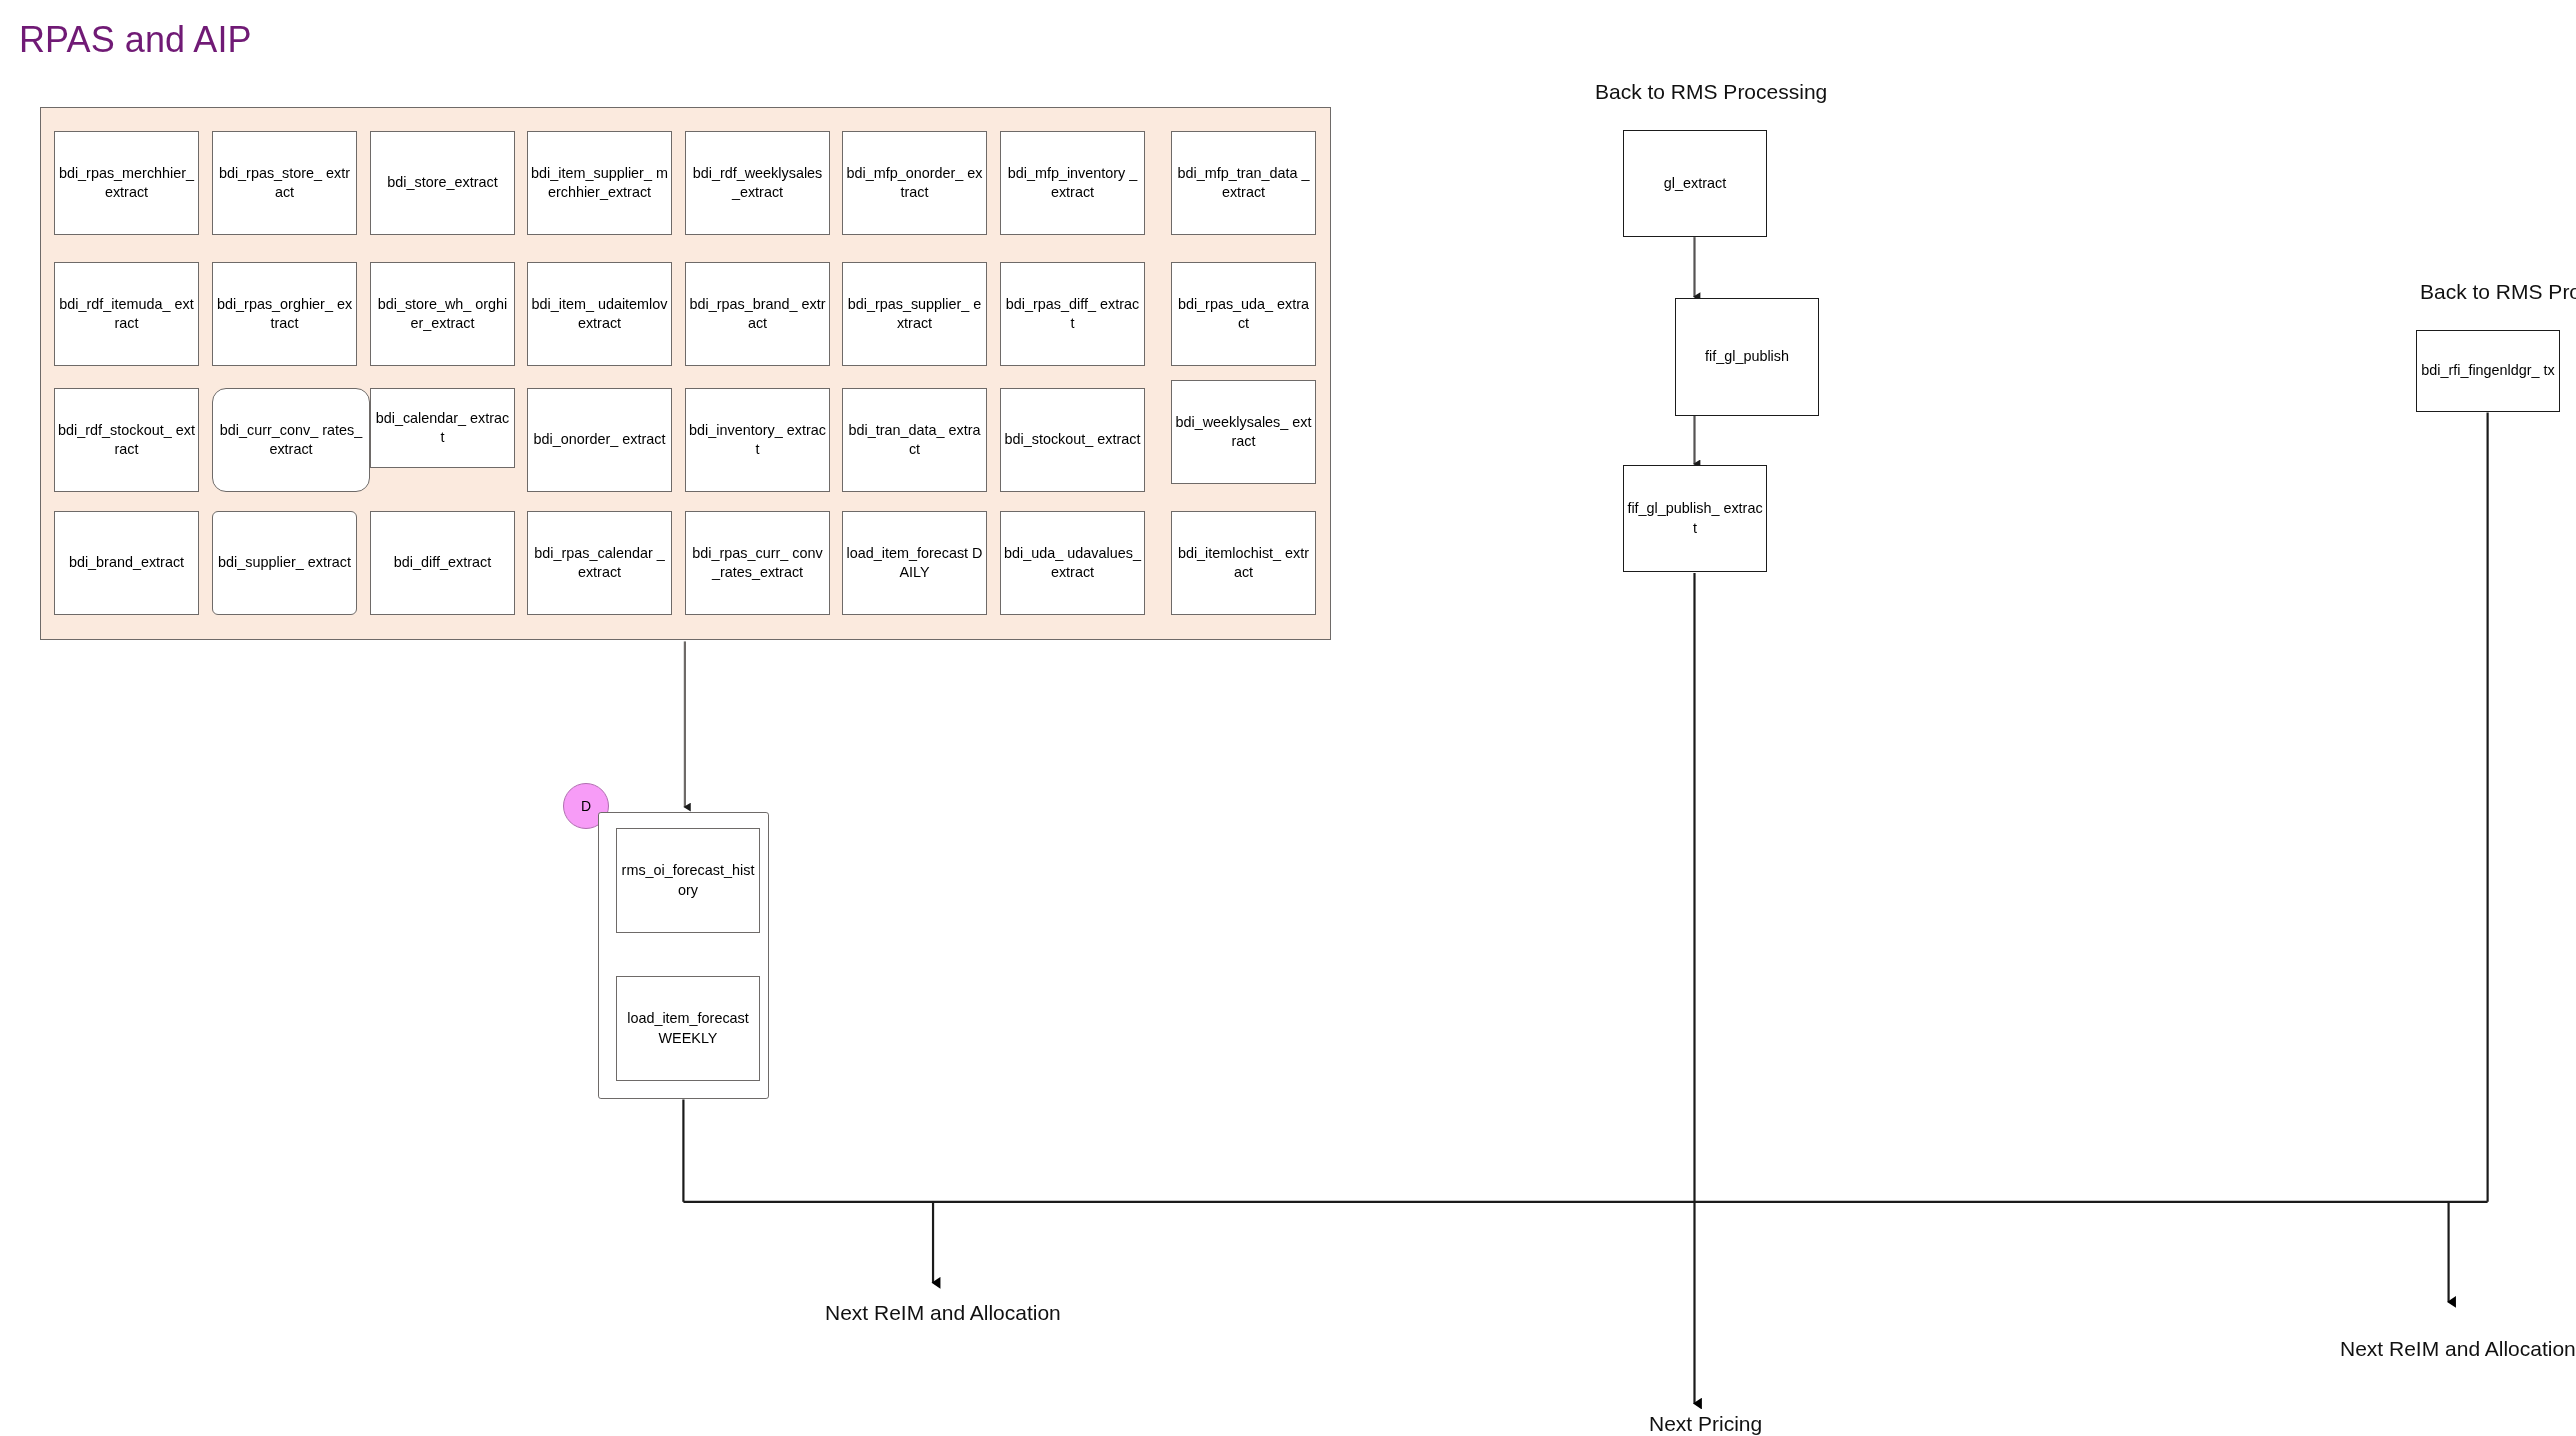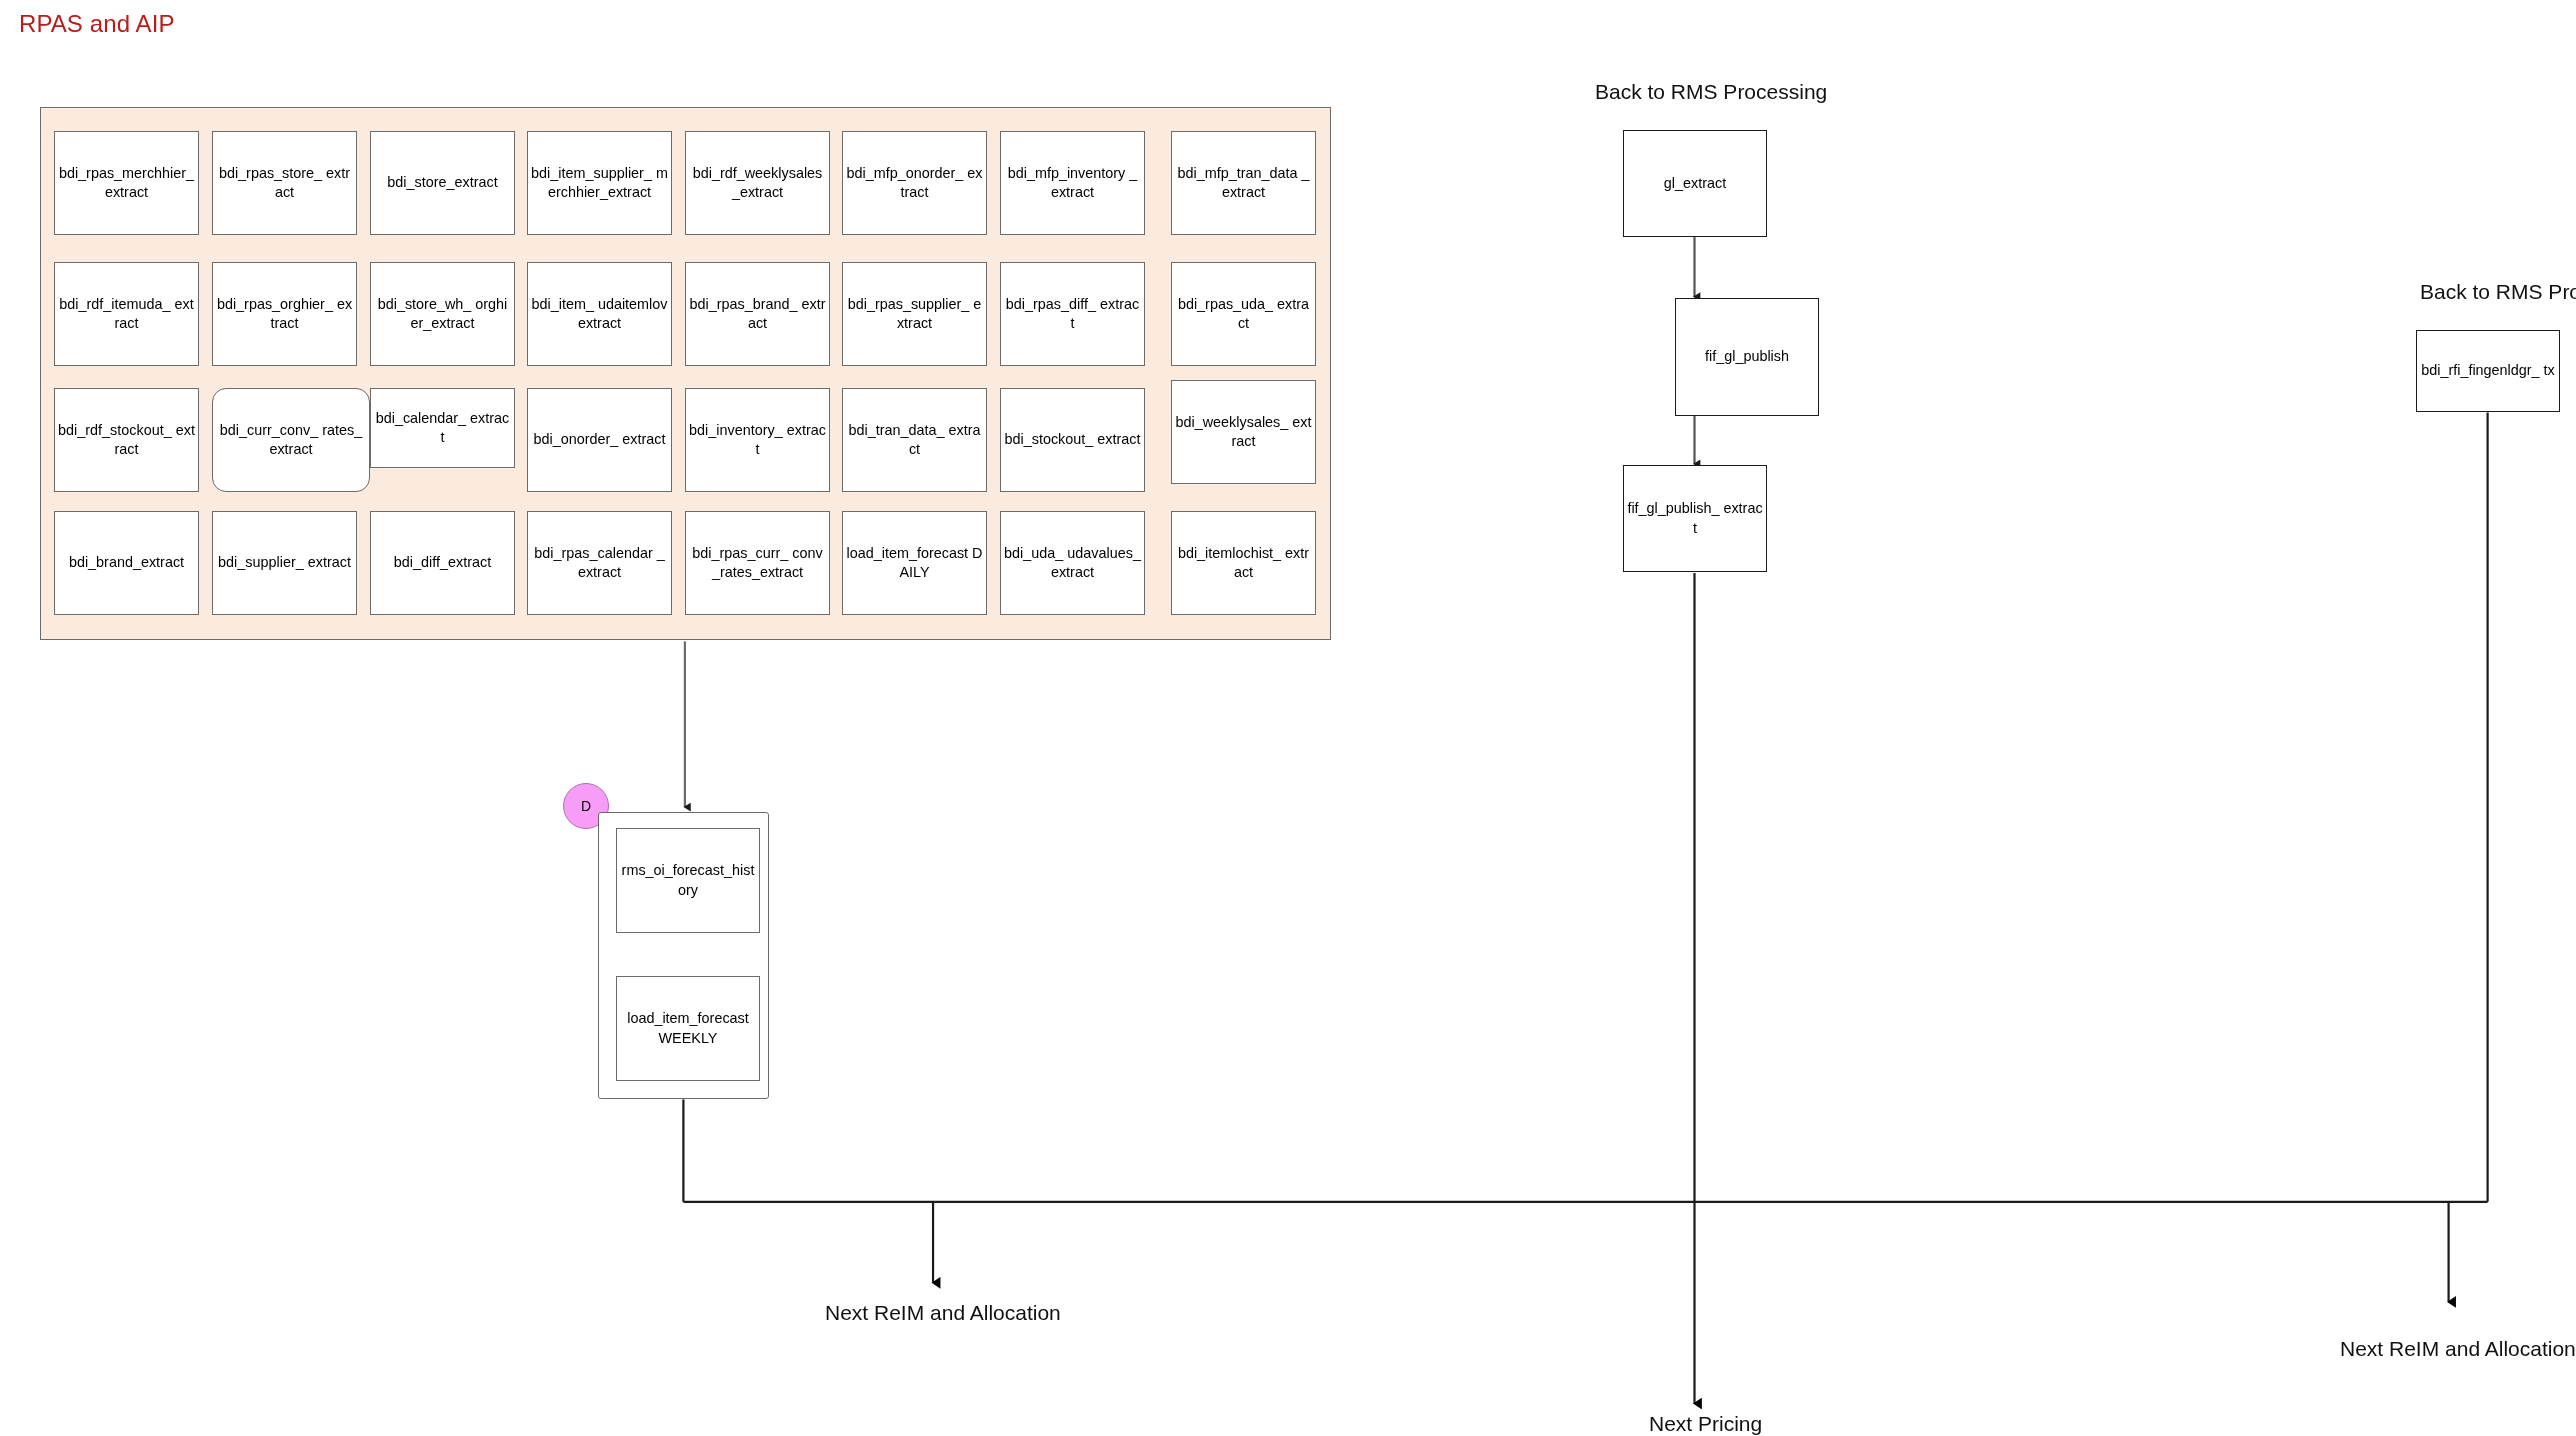--- a/index.html
+++ b/index.html
@@ -5,21 +5,21 @@
   html,body{margin:0;padding:0;background:#ffffff;}
   body{
     width:2576px;height:1436px;position:relative;overflow:hidden;
     font-family:"Liberation Sans", sans-serif;
     color:#000;
   }
   #canvas{position:absolute;inset:0;width:2576px;height:1436px;}
   .abs{position:absolute;}
 
   #page-title{
-    left:19px; top:10px; font-size:24px; letter-spacing:0.1px; color:#b91c1c;
+    left:19px; top:19px; font-size:36px; letter-spacing:0.1px; color:#701a75;
   }
 
   
   #rpas-group{
     left:40px; top:107px; width:1291px; height:533px;
     background:#fbeade; border:1.5px solid #6e6a68; box-sizing:border-box;
   }
 
   
   .proc{
@@ -123,21 +123,21 @@
 <div class="abs proc" style="left:54px;top:388px;width:145px;height:104px;">bdi_rdf_stockout_ extract</div>
 <div class="abs proc" style="left:212px;top:388px;width:158px;height:104px;border-radius:14px;">bdi_curr_conv_ rates_extract</div>
 <div class="abs proc" style="left:370px;top:388px;width:145px;height:80px;">bdi_calendar_ extract</div>
 <div class="abs proc" style="left:527px;top:388px;width:145px;height:104px;">bdi_onorder_ extract</div>
 <div class="abs proc" style="left:685px;top:388px;width:145px;height:104px;">bdi_inventory_ extract</div>
 <div class="abs proc" style="left:842px;top:388px;width:145px;height:104px;">bdi_tran_data_ extract</div>
 <div class="abs proc" style="left:1000px;top:388px;width:145px;height:104px;">bdi_stockout_ extract</div>
 <div class="abs proc" style="left:1171px;top:380px;width:145px;height:104px;">bdi_weeklysales_ extract</div>
 
 <div class="abs proc" style="left:54px;top:511px;width:145px;height:104px;">bdi_brand_extract</div>
-<div class="abs proc" style="left:212px;top:511px;width:145px;height:104px;">bdi_supplier_ extract</div>
+<div class="abs proc" style="left:212px;top:511px;width:145px;height:104px;border-radius:6px;">bdi_supplier_ extract</div>
 <div class="abs proc" style="left:370px;top:511px;width:145px;height:104px;">bdi_diff_extract</div>
 <div class="abs proc" style="left:527px;top:511px;width:145px;height:104px;">bdi_rpas_calendar _extract</div>
 <div class="abs proc" style="left:685px;top:511px;width:145px;height:104px;">bdi_rpas_curr_ conv_rates_extract</div>
 <div class="abs proc" style="left:842px;top:511px;width:145px;height:104px;">load_item_forecast DAILY</div>
 <div class="abs proc" style="left:1000px;top:511px;width:145px;height:104px;">bdi_uda_ udavalues_extract</div>
 <div class="abs proc" style="left:1171px;top:511px;width:145px;height:104px;">bdi_itemlochist_ extract</div>
 
 <div class="abs" id="dnode">D</div>
 
 <div class="abs" id="forecast-group"></div>

